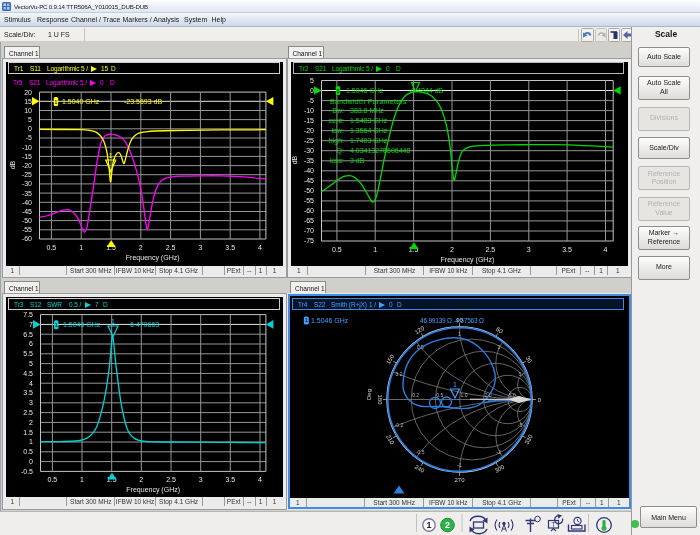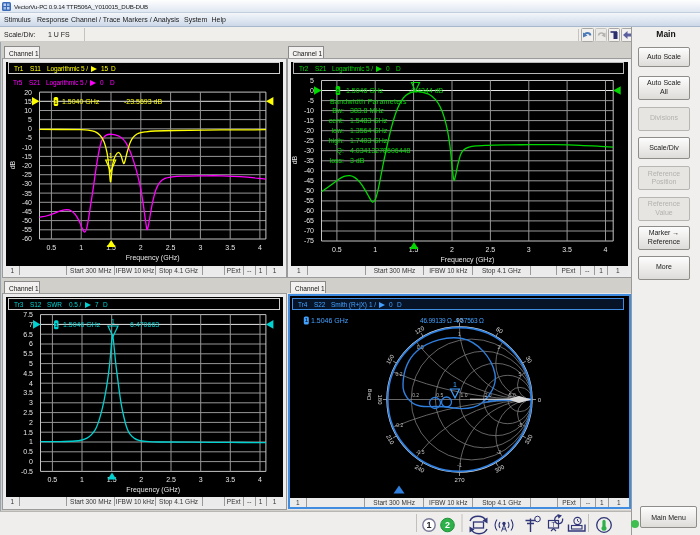--- a/index.html
+++ b/index.html
@@ -467,21 +467,21 @@
 <polygon points="557.5,3 562,4.5 558.5,7.8" fill="#2f3577"></polygon>
 <path d="M568.5 13.5 L568.5 20 L585 20 L585 13.5" fill="none" stroke="#2f3577" stroke-width="1.4"></path>
 <rect x="571.5" y="14.5" width="10.5" height="3.5" fill="none" stroke="#2f3577" stroke-width="1.1"></rect>
 <circle cx="577.5" cy="10" r="3.6" fill="none" stroke="#2f3577" stroke-width="1.1"></circle>
 <path d="M577.5 8 L577.5 10 L579.3 11" stroke="#2f3577" stroke-width="0.9" fill="none"></path>
 <circle cx="604" cy="14" r="7.3" fill="none" stroke="#2f3577" stroke-width="1.3"></circle>
 <rect x="602.4" y="8.8" width="3.2" height="7" rx="1.6" fill="#2eb04a"></rect>
 <circle cx="604" cy="17.3" r="2.5" fill="#2eb04a"></circle>
 </svg>
 <div style="position:absolute;left:631px;top:27px;width:69px;height:508px;background:#f0efed;border-left:1px solid #9a9a98"></div>
-<div style="position:absolute;left:632px;top:28.5px;width:68px;height:11px;text-align:center;font-weight:bold;font-size:8.5px;color:#111">Main</div>
+<div style="position:absolute;left:632px;top:28.5px;width:68px;height:11px;text-align:center;font-weight:bold;font-size:8.5px;color:#111">Scale</div>
 <div style="position:absolute;left:638px;top:47px;width:52px;height:20px;background:linear-gradient(#fdfdfd,#dedcd9);border:1px solid #8f8d8a;border-radius:2px;color:#1a1a1a;font-size:7px;display:flex;align-items:center;justify-content:center;text-align:center;line-height:8.5px">Auto Scale</div>
 <div style="position:absolute;left:638px;top:75.5px;width:52px;height:24px;background:linear-gradient(#fdfdfd,#dedcd9);border:1px solid #8f8d8a;border-radius:2px;color:#1a1a1a;font-size:7px;display:flex;align-items:center;justify-content:center;text-align:center;line-height:8.5px">Auto Scale<br>All</div>
 <div style="position:absolute;left:638px;top:106.5px;width:52px;height:24px;background:#e7e5e2;border:1px solid #b8b6b3;border-radius:2px;color:#b3b1ae;font-size:7px;display:flex;align-items:center;justify-content:center;text-align:center;line-height:8.5px">Divisions</div>
 <div style="position:absolute;left:638px;top:137px;width:52px;height:22px;background:linear-gradient(#fdfdfd,#dedcd9);border:1px solid #8f8d8a;border-radius:2px;color:#1a1a1a;font-size:7px;display:flex;align-items:center;justify-content:center;text-align:center;line-height:8.5px">Scale/Div</div>
 <div style="position:absolute;left:638px;top:166px;width:52px;height:24px;background:#e7e5e2;border:1px solid #b8b6b3;border-radius:2px;color:#b3b1ae;font-size:7px;display:flex;align-items:center;justify-content:center;text-align:center;line-height:8.5px">Reference<br>Position</div>
 <div style="position:absolute;left:638px;top:196.5px;width:52px;height:24px;background:#e7e5e2;border:1px solid #b8b6b3;border-radius:2px;color:#b3b1ae;font-size:7px;display:flex;align-items:center;justify-content:center;text-align:center;line-height:8.5px">Reference<br>Value</div>
 <div style="position:absolute;left:638px;top:225.5px;width:52px;height:24px;background:linear-gradient(#fdfdfd,#dedcd9);border:1px solid #8f8d8a;border-radius:2px;color:#1a1a1a;font-size:7px;display:flex;align-items:center;justify-content:center;text-align:center;line-height:8.5px">Marker →<br>Reference</div>
 <div style="position:absolute;left:638px;top:255.5px;width:52px;height:24px;background:linear-gradient(#fdfdfd,#dedcd9);border:1px solid #8f8d8a;border-radius:2px;color:#1a1a1a;font-size:7px;display:flex;align-items:center;justify-content:center;text-align:center;line-height:8.5px">More</div>
 <div style="position:absolute;left:640px;top:506px;width:57px;height:22px;background:linear-gradient(#fdfdfd,#dedcd9);border:1px solid #8f8d8a;border-radius:2px;font-size:7px;color:#1a1a1a;display:flex;align-items:center;justify-content:center">Main Menu</div>
 <div style="position:absolute;left:630.5px;top:520px;width:8px;height:8px;border-radius:50%;background:#3fbf4f"></div>

